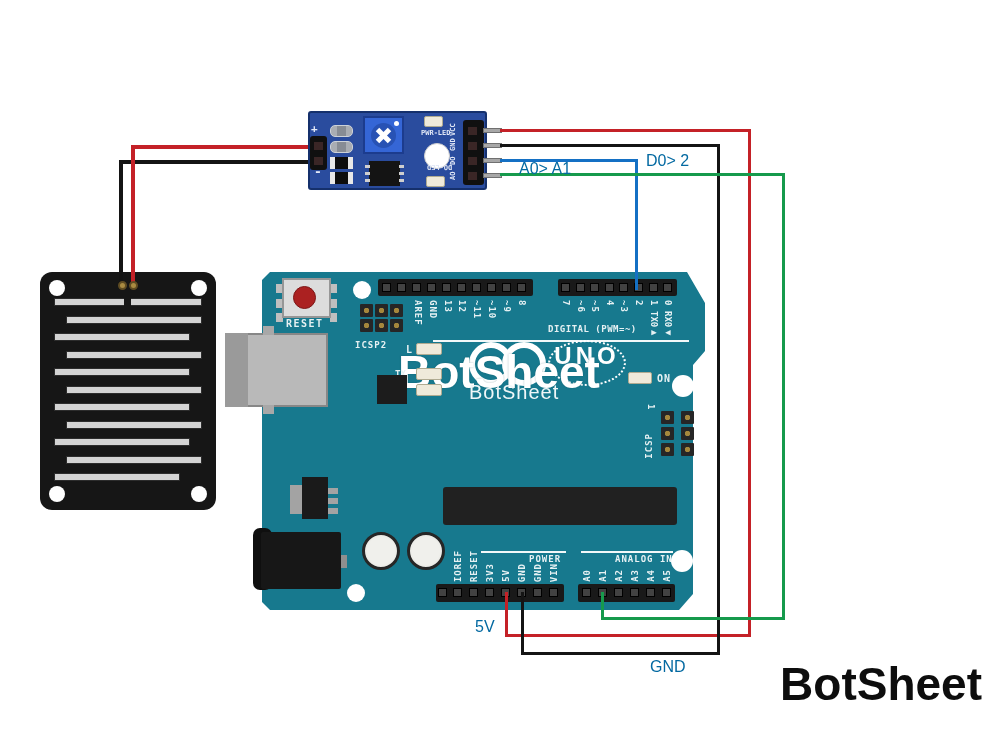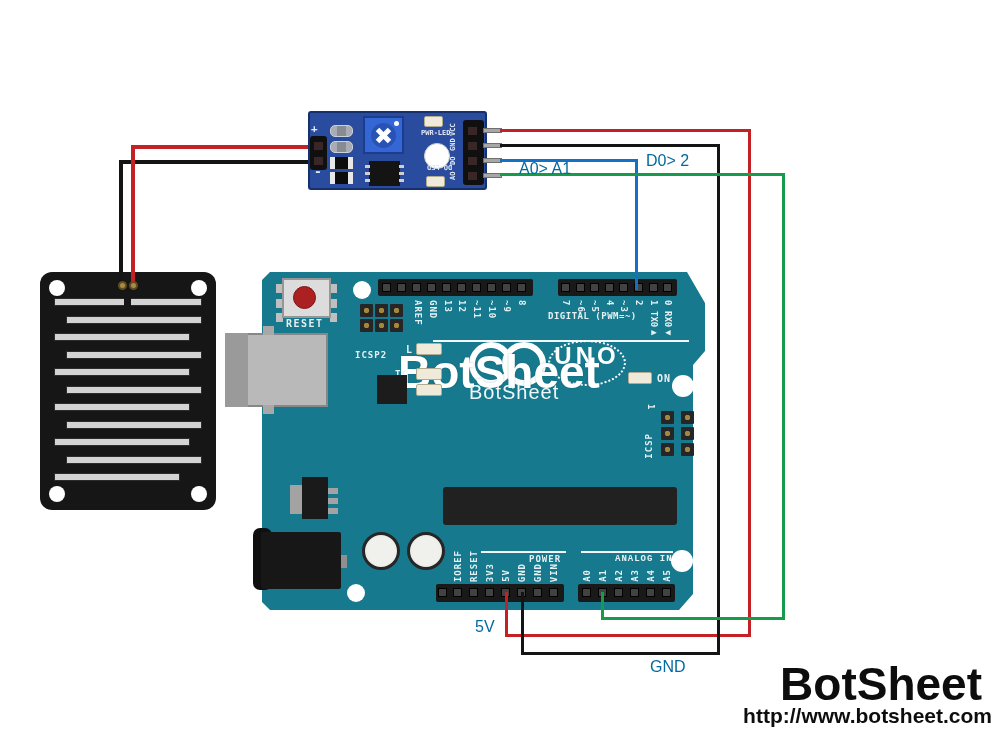--- a/index.html
+++ b/index.html
@@ -130,21 +130,21 @@
   <div class="hole" style="left:672px;top:375px;width:22px;height:22px;"></div>
   <div class="hole" style="left:671px;top:550px;width:22px;height:22px;"></div>
   <div class="hole" style="left:347px;top:584px;width:18px;height:18px;"></div>
 
   <div class="gpin" style="left:360px;top:304px;"></div>
   <div class="gpin" style="left:375px;top:304px;"></div>
   <div class="gpin" style="left:390px;top:304px;"></div>
   <div class="gpin" style="left:360px;top:319px;"></div>
   <div class="gpin" style="left:375px;top:319px;"></div>
   <div class="gpin" style="left:390px;top:319px;"></div>
-  <div class="silk" style="left:355px;top:350px;font-size:9px;letter-spacing:1px;">ICSP2</div>
+  <div class="silk" style="left:355px;top:340px;font-size:9px;letter-spacing:1px;">ICSP2</div>
 
   <div class="bar" style="left:378px;top:279px;width:155px;height:17px;"></div>
   <div class="pin" style="left:382px;top:283px;"></div>
   <div class="pin" style="left:397px;top:283px;"></div>
   <div class="pin" style="left:412px;top:283px;"></div>
   <div class="pin" style="left:427px;top:283px;"></div>
   <div class="pin" style="left:442px;top:283px;"></div>
   <div class="pin" style="left:457px;top:283px;"></div>
   <div class="pin" style="left:472px;top:283px;"></div>
   <div class="pin" style="left:487px;top:283px;"></div>
@@ -171,21 +171,21 @@
   <div class="vd" style="left:561px;top:300px;">7</div>
   <div class="vd" style="left:576px;top:300px;">~6</div>
   <div class="vd" style="left:590px;top:300px;">~5</div>
   <div class="vd" style="left:605px;top:300px;">4</div>
   <div class="vd" style="left:619px;top:300px;">~3</div>
   <div class="vd" style="left:634px;top:300px;">2</div>
   <div class="vd" style="left:649px;top:300px;">1</div>
   <div class="vd" style="left:663px;top:300px;">0</div>
   <div class="vd" style="left:649px;top:311px;letter-spacing:0;">TX0▶</div>
   <div class="vd" style="left:663px;top:311px;letter-spacing:0;">RX0◀</div>
-  <div class="silk" style="left:548px;top:311px;font-size:9px;letter-spacing:0.5px;">DIGITAL (PWM=~)</div>
+  <div class="silk" style="left:548px;top:324px;font-size:9px;letter-spacing:0.5px;">DIGITAL (PWM=~)</div>
   <div class="wline" style="left:433px;top:340px;width:256px;"></div>
 
   <div class="a" style="left:469px;top:342px;width:44px;height:44px;border:6px solid #fff;border-radius:50%;box-sizing:border-box;"></div>
   <div class="a" style="left:502px;top:342px;width:44px;height:44px;border:6px solid #fff;border-radius:50%;box-sizing:border-box;"></div>
   <div class="a" style="left:548px;top:340px;width:78px;height:46px;border:2px dotted #fff;border-radius:50%;box-sizing:border-box;
               text-align:center;line-height:42px;font:bold 24px 'Liberation Sans',sans-serif;letter-spacing:4px;color:#fff;">
     <span>UNO</span>
   </div>
   <div class="a" style="left:398px;top:345px;font:bold 46px 'Liberation Sans',sans-serif;color:#fff;text-shadow:0 0 2px rgba(0,60,70,0.35);">BotSheet</div>
   <div class="a" style="left:469px;top:381px;font:20px 'Liberation Sans',sans-serif;color:#f0f7f8;letter-spacing:1px;">BotSheet</div>
@@ -238,21 +238,21 @@
   <div class="pin" style="left:549px;top:588px;"></div>
   <div class="vu" style="left:453px;bottom:168px;">IOREF</div>
   <div class="vu" style="left:469px;bottom:168px;">RESET</div>
   <div class="vu" style="left:485px;bottom:168px;">3V3</div>
   <div class="vu" style="left:501px;bottom:168px;">5V</div>
   <div class="vu" style="left:517px;bottom:168px;">GND</div>
   <div class="vu" style="left:533px;bottom:168px;">GND</div>
   <div class="vu" style="left:549px;bottom:168px;">VIN</div>
 
   <div class="wline" style="left:581px;top:551px;width:92px;"></div>
-  <div class="silk" style="left:615px;top:554px;font-size:9px;letter-spacing:1px;font-family:Liberation Mono, monospace;">ANALOG IN</div>
+  <div class="silk" style="left:615px;top:554px;font-size:9px;letter-spacing:1px;">ANALOG IN</div>
   <div class="bar" style="left:578px;top:584px;width:97px;height:18px;"></div>
   <div class="pin" style="left:582px;top:588px;"></div>
   <div class="pin" style="left:598px;top:588px;"></div>
   <div class="pin" style="left:614px;top:588px;"></div>
   <div class="pin" style="left:630px;top:588px;"></div>
   <div class="pin" style="left:646px;top:588px;"></div>
   <div class="pin" style="left:662px;top:588px;"></div>
   <div class="vu" style="left:582px;bottom:168px;">A0</div>
   <div class="vu" style="left:598px;bottom:168px;">A1</div>
   <div class="vu" style="left:614px;bottom:168px;">A2</div>
@@ -277,15 +277,14 @@
   <div class="wire wgrn" style="left:782px;top:173px;width:3px;height:447px;"></div>
   <div class="wire wgrn" style="left:601px;top:617px;width:184px;height:3px;"></div>
   <div class="wire wgrn" style="left:601px;top:592px;width:3px;height:28px;"></div>
 
   <div class="wlab" style="left:646px;top:152px;">D0&gt; 2</div>
   <div class="wlab" style="left:519px;top:160px;">A0&gt; A1</div>
   <div class="wlab" style="left:475px;top:618px;">5V</div>
   <div class="wlab" style="left:650px;top:658px;">GND</div>
 
   <div class="a" style="right:18px;top:657px;font:bold 46px 'Liberation Sans',sans-serif;color:#0d0d0d;">BotSheet</div>
-  <div class="a" style="right:8px;top:704px;font:bold 21px 'Liberation Sans',sans-serif;color:#0d0d0d;">http://www.botsheet.com</div>
 
 </div>
 
 </body></html>

